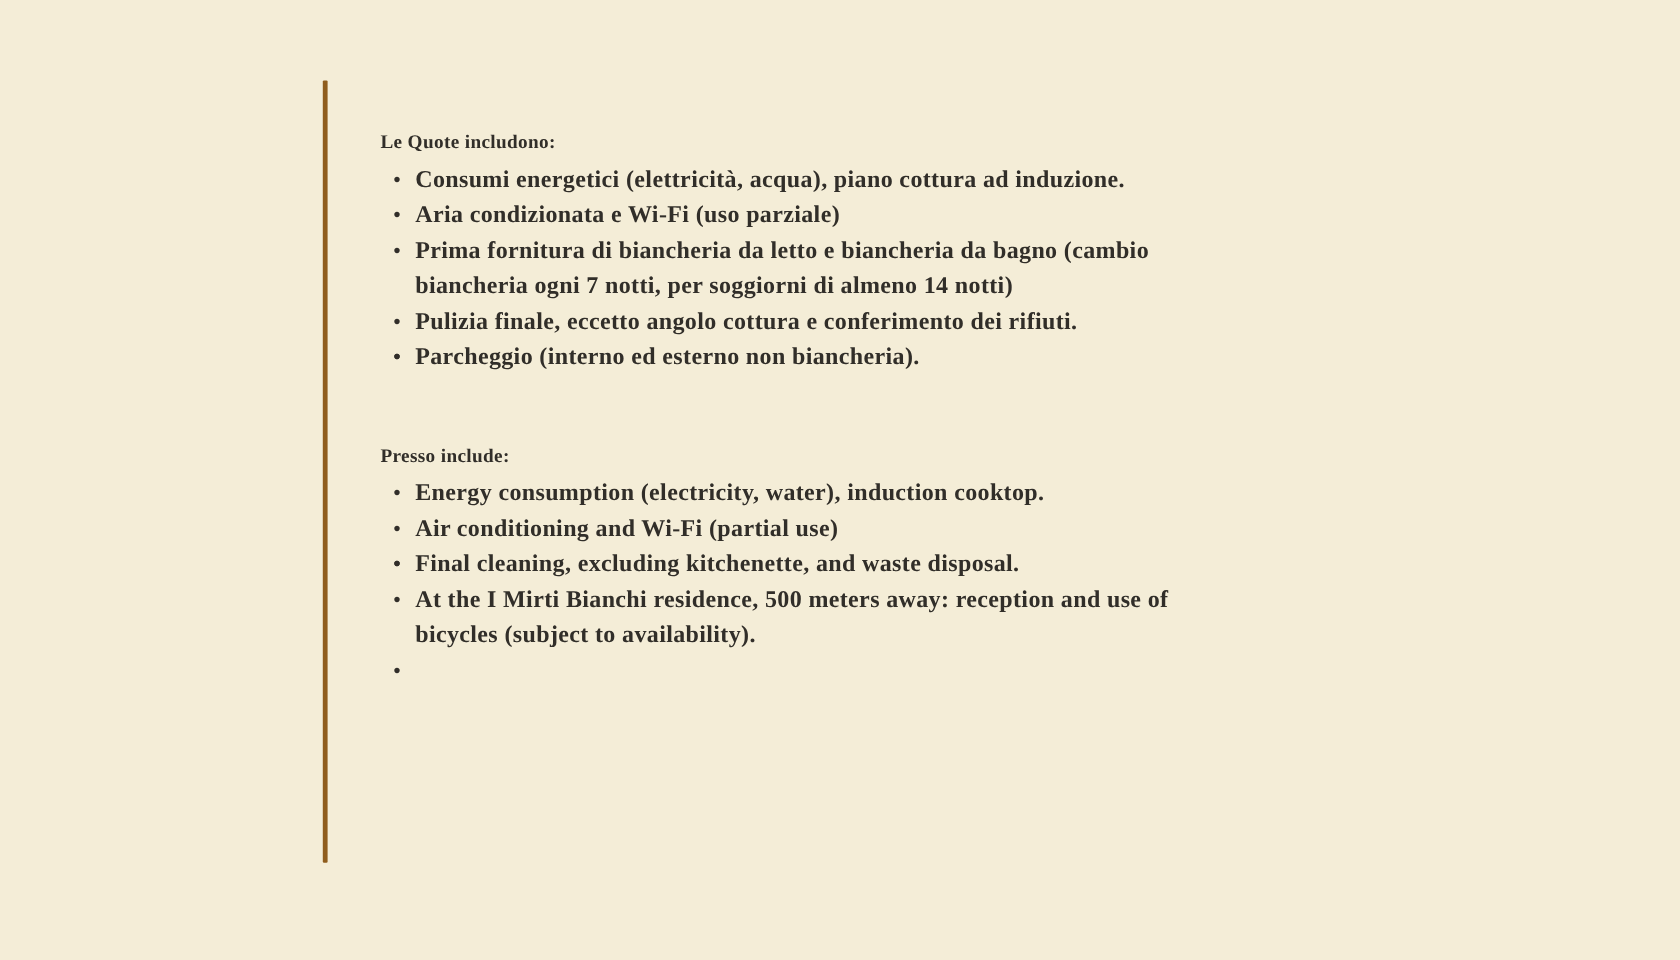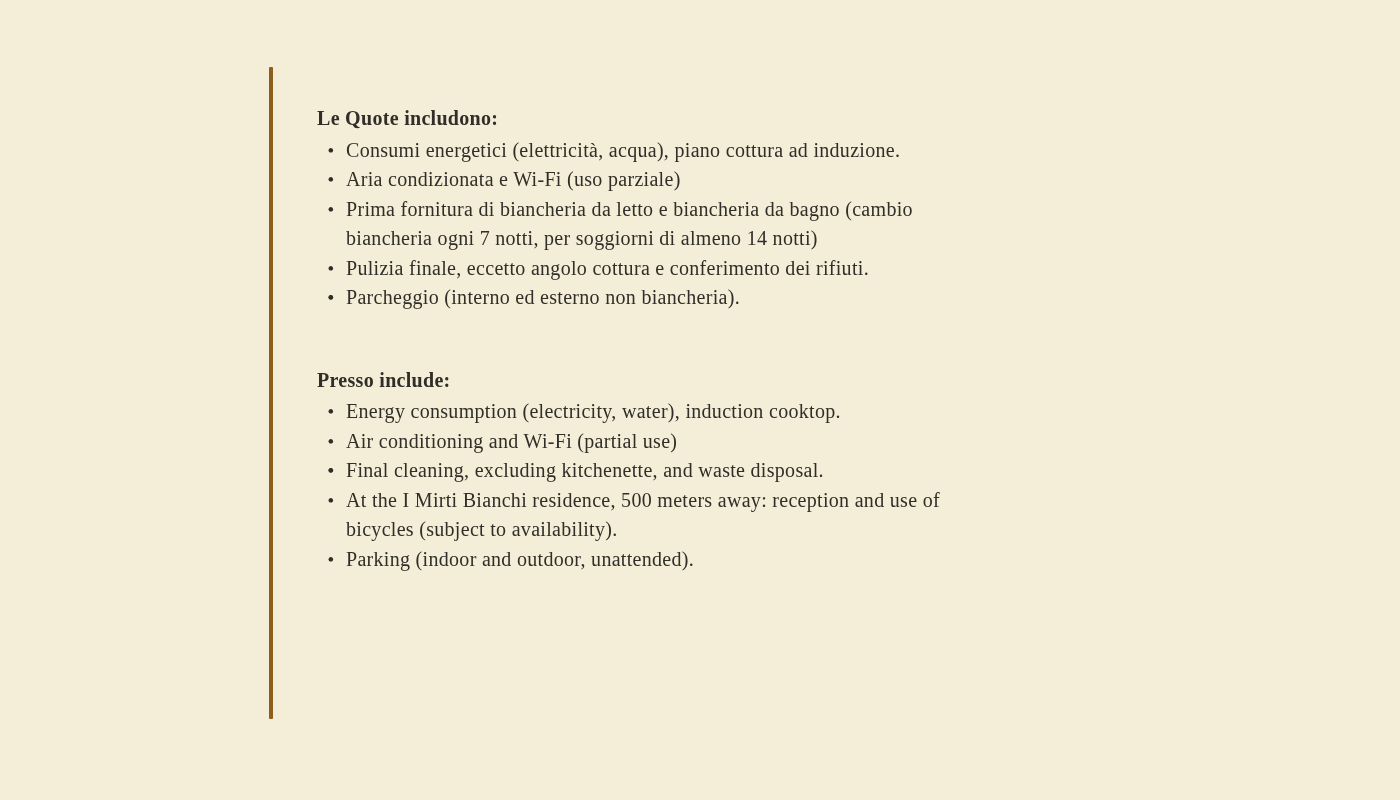--- a/index.html
+++ b/index.html
@@ -24,21 +24,21 @@
     background: #8f5d1d;
     border-radius: 1px;
   }
   .content {
     position: absolute;
     left: 317px;
     top: 104px;
     width: 790px;
   }
   .section-heading {
-    font-size: 20px;
+    font-size: 16px;
     line-height: 29.5px;
     font-weight: bold;
     letter-spacing: 0.3px;
     margin: 0;
   }
   .section + .section {
     margin-top: 53px;
   }
   ul.items {
     list-style: none;
@@ -55,20 +55,21 @@
   ul.items li .bullet {
     position: absolute;
     left: 8px;
     top: 0;
     width: 12px;
     text-align: center;
     font-size: 19px;
   }
   ul.items li .item-text {
     white-space: pre-wrap;
+    font-weight: bold;
   }
 </style>
 </head>
 <body style="background: rgb(244, 237, 215); color: rgb(49, 46, 41);">
 
 <div class="accent-bar" style="background: rgb(143, 93, 29);"></div>
 
 <div class="content">
 
   <div class="section">
@@ -86,17 +87,17 @@
 
   <div class="section">
     <h2 class="section-heading">Presso include:</h2>
     <ul class="items">
       <li><span class="bullet">•</span><span class="item-text">Energy consumption (electricity, water), induction cooktop.</span></li>
       <li><span class="bullet">•</span><span class="item-text">Air conditioning and Wi-Fi (partial use)</span></li>
       <li><span class="bullet">•</span></li>
       <li><span class="bullet">•</span><span class="item-text">Final cleaning, excluding kitchenette, and waste disposal.</span></li>
       <li><span class="bullet">•</span><span class="item-text">At the I Mirti Bianchi residence, 500 meters away: reception and use of
 bicycles (subject to availability).</span></li>
-      <li><span class="bullet">•</span><span class="item-text">Parking (indoor and outdoor, unattended).</span></li>
+      <li><span class="bullet">•</span></li>
     </ul>
   </div>
 
 </div>
 
 </body></html>

